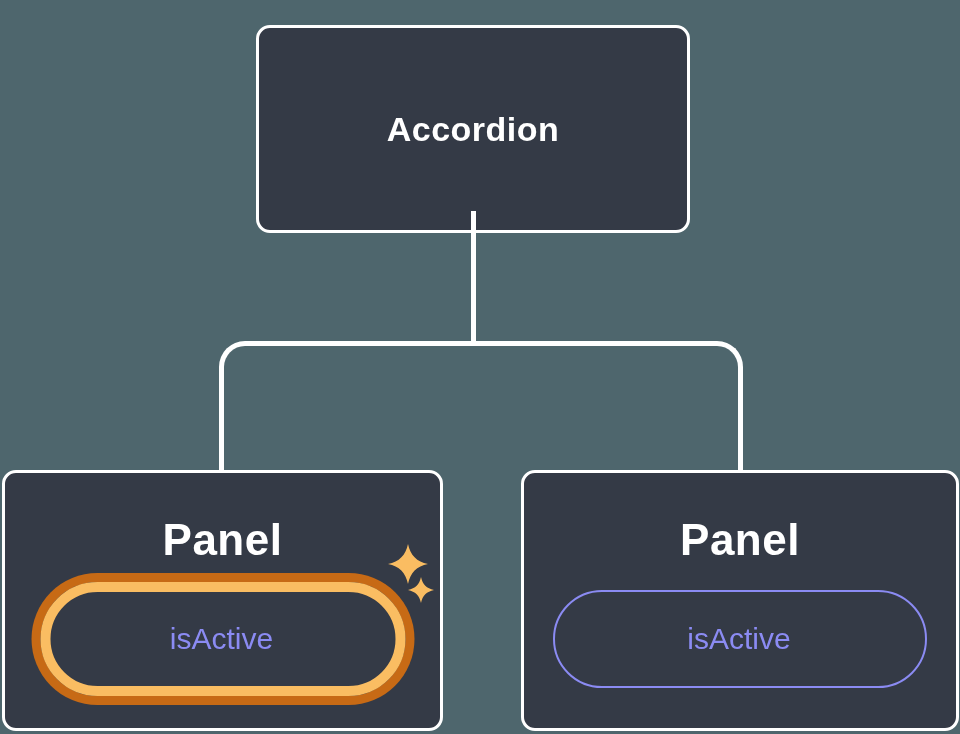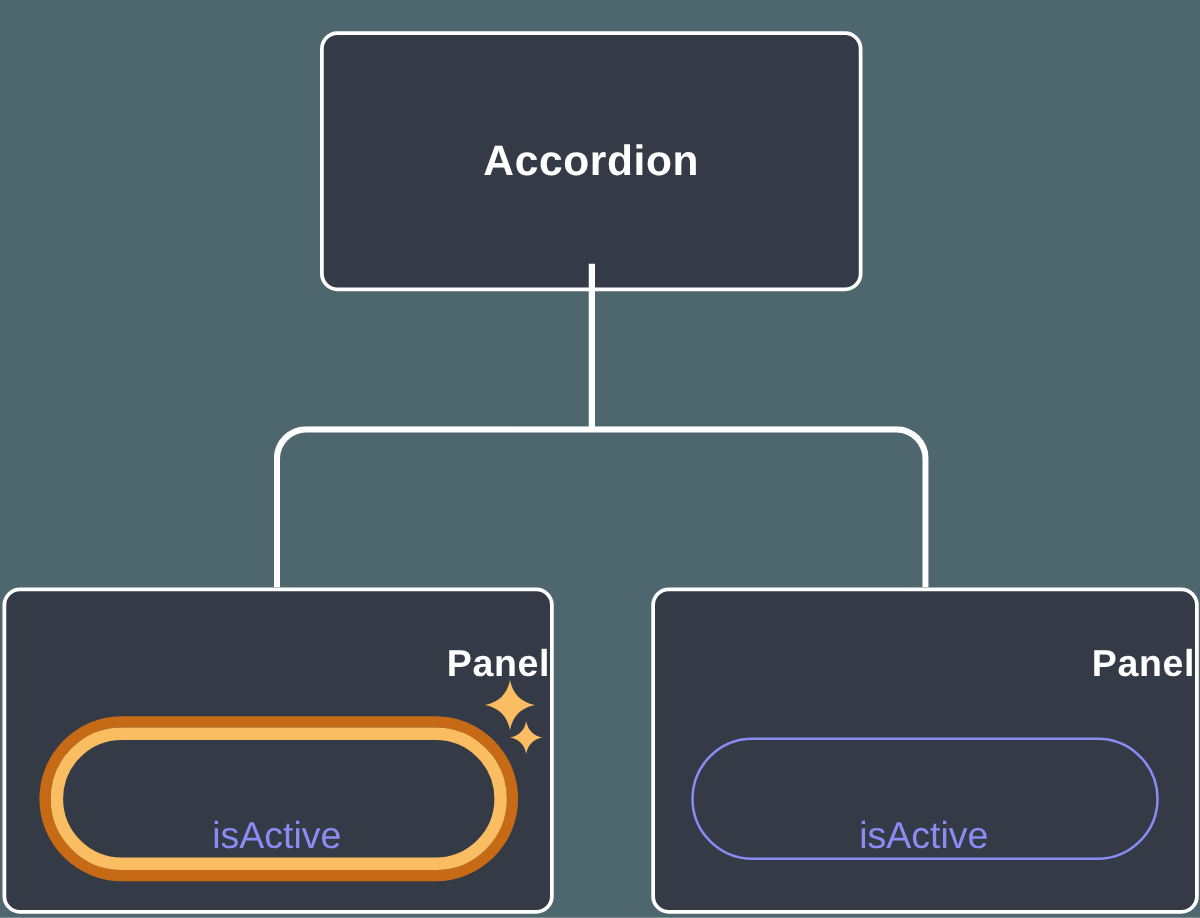--- a/index.html
+++ b/index.html
@@ -19,24 +19,24 @@
   .stem{position:absolute;left:471px;top:211px;width:5px;height:132px;background:var(--line,#FFFFFF);}
   .bracket{
     position:absolute;left:219px;top:341px;width:524px;height:129px;box-sizing:border-box;
     border-top:5px solid var(--line,#FFFFFF);
     border-left:5px solid var(--line,#FFFFFF);
     border-right:5px solid var(--line,#FFFFFF);
     border-radius:26px 26px 0 0;
   }
   .panel-left{left:2px;top:470px;width:441px;height:261px;}
   .panel-right{left:521px;top:470px;width:438px;height:261px;}
-  .panel-title{margin-top:42px;text-align:right;color:var(--text,#FFFFFF);font-size:30px;font-weight:600;letter-spacing:.5px;}
+  .panel-title{margin-top:42px;text-align:center;color:var(--text,#FFFFFF);font-size:44px;font-weight:600;letter-spacing:.5px;}
   .pill{
     position:absolute;left:50%;transform:translateX(-50%);
-    display:flex;align-items:flex-end;box-sizing:border-box;
+    display:flex;align-items:center;box-sizing:border-box;
     border-radius:999px;color:var(--purple,#8B8BF3);font-size:30px;
   }
   .pill-normal{top:117px;width:374px;height:98px;border:2px solid var(--purple,#8B8BF3);}
   .pill-active{
     top:109px;width:365px;height:114px;
     border:10px solid var(--gold,#FABD62);
     box-shadow:0 0 0 9px var(--orange,#C76A15);
   }
   .pill-cell{display:flex;align-items:center;justify-content:center;}
   .cell-name{flex:1.4;}

